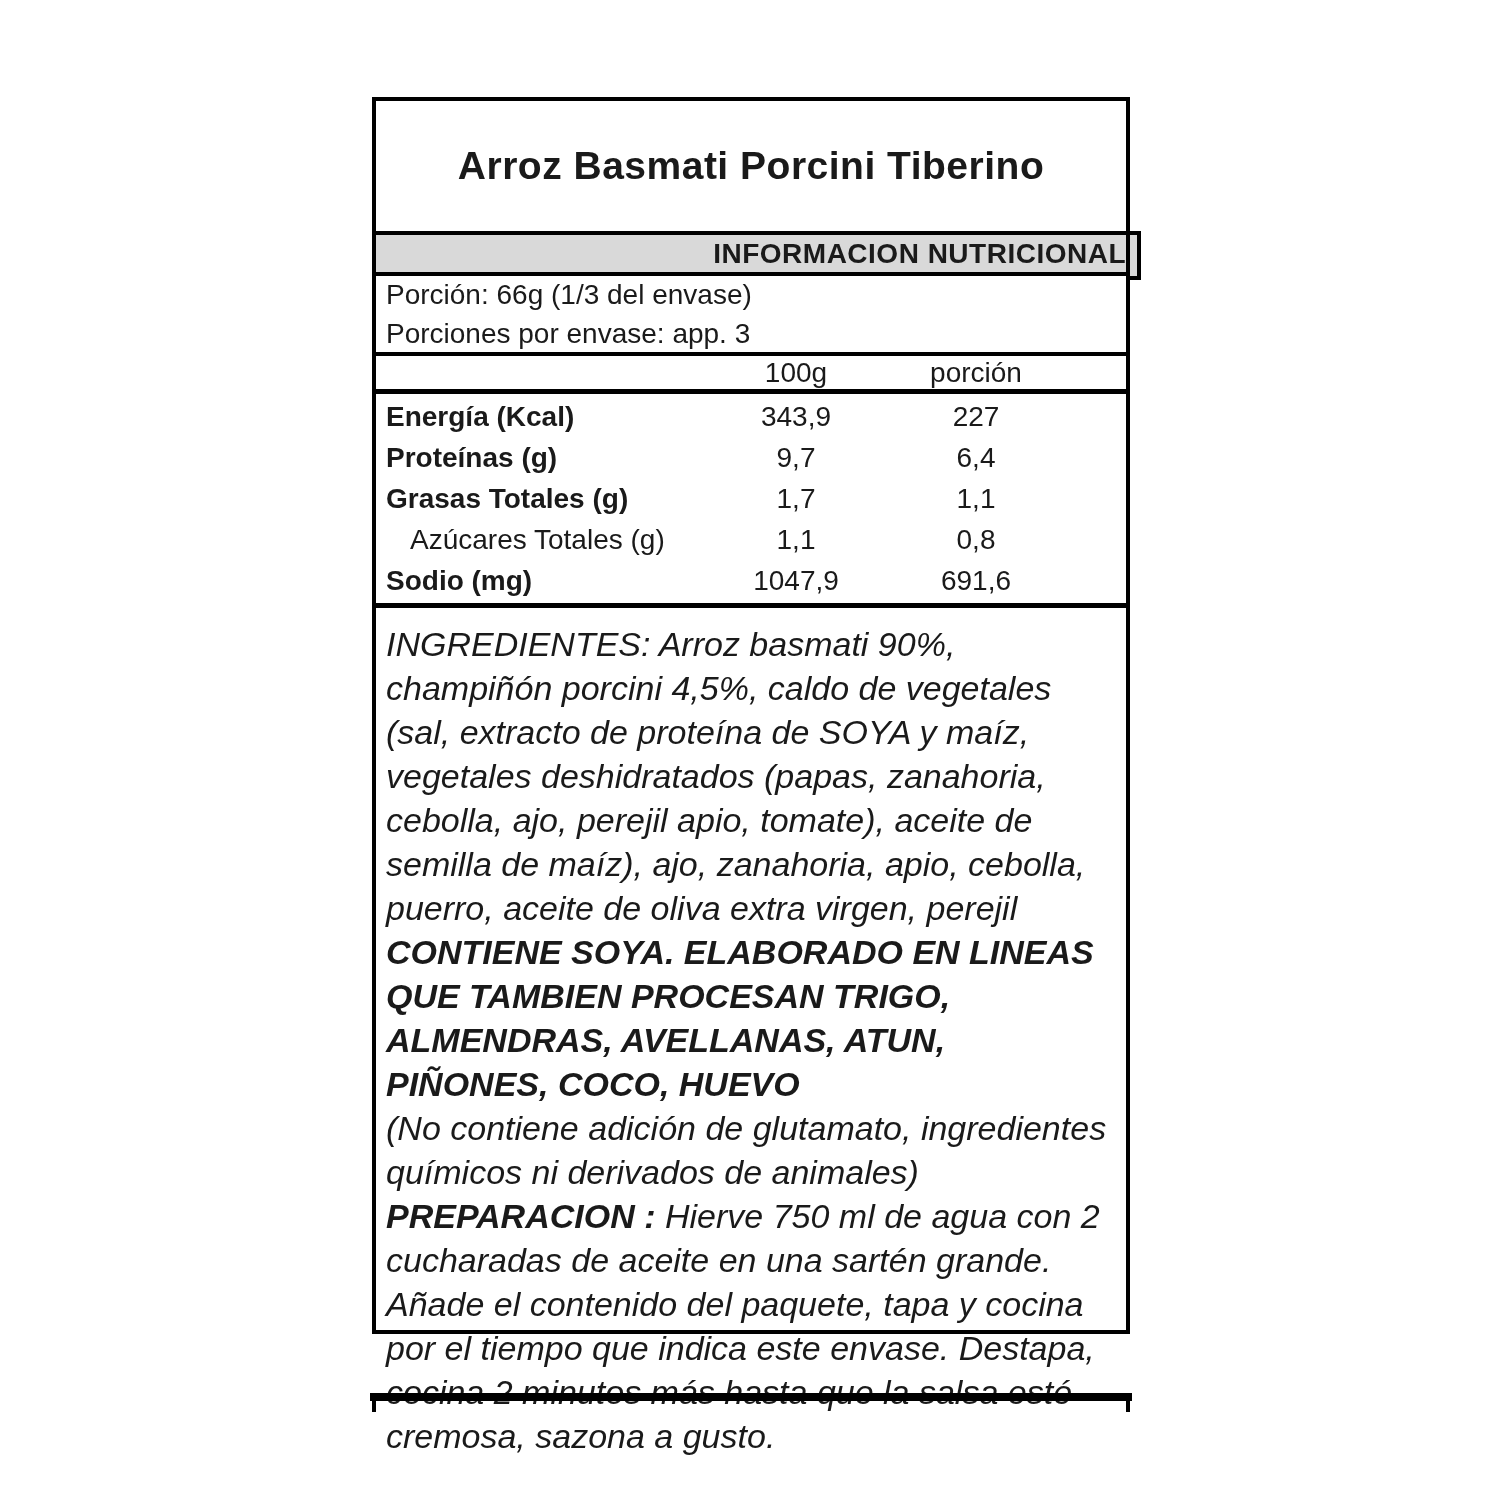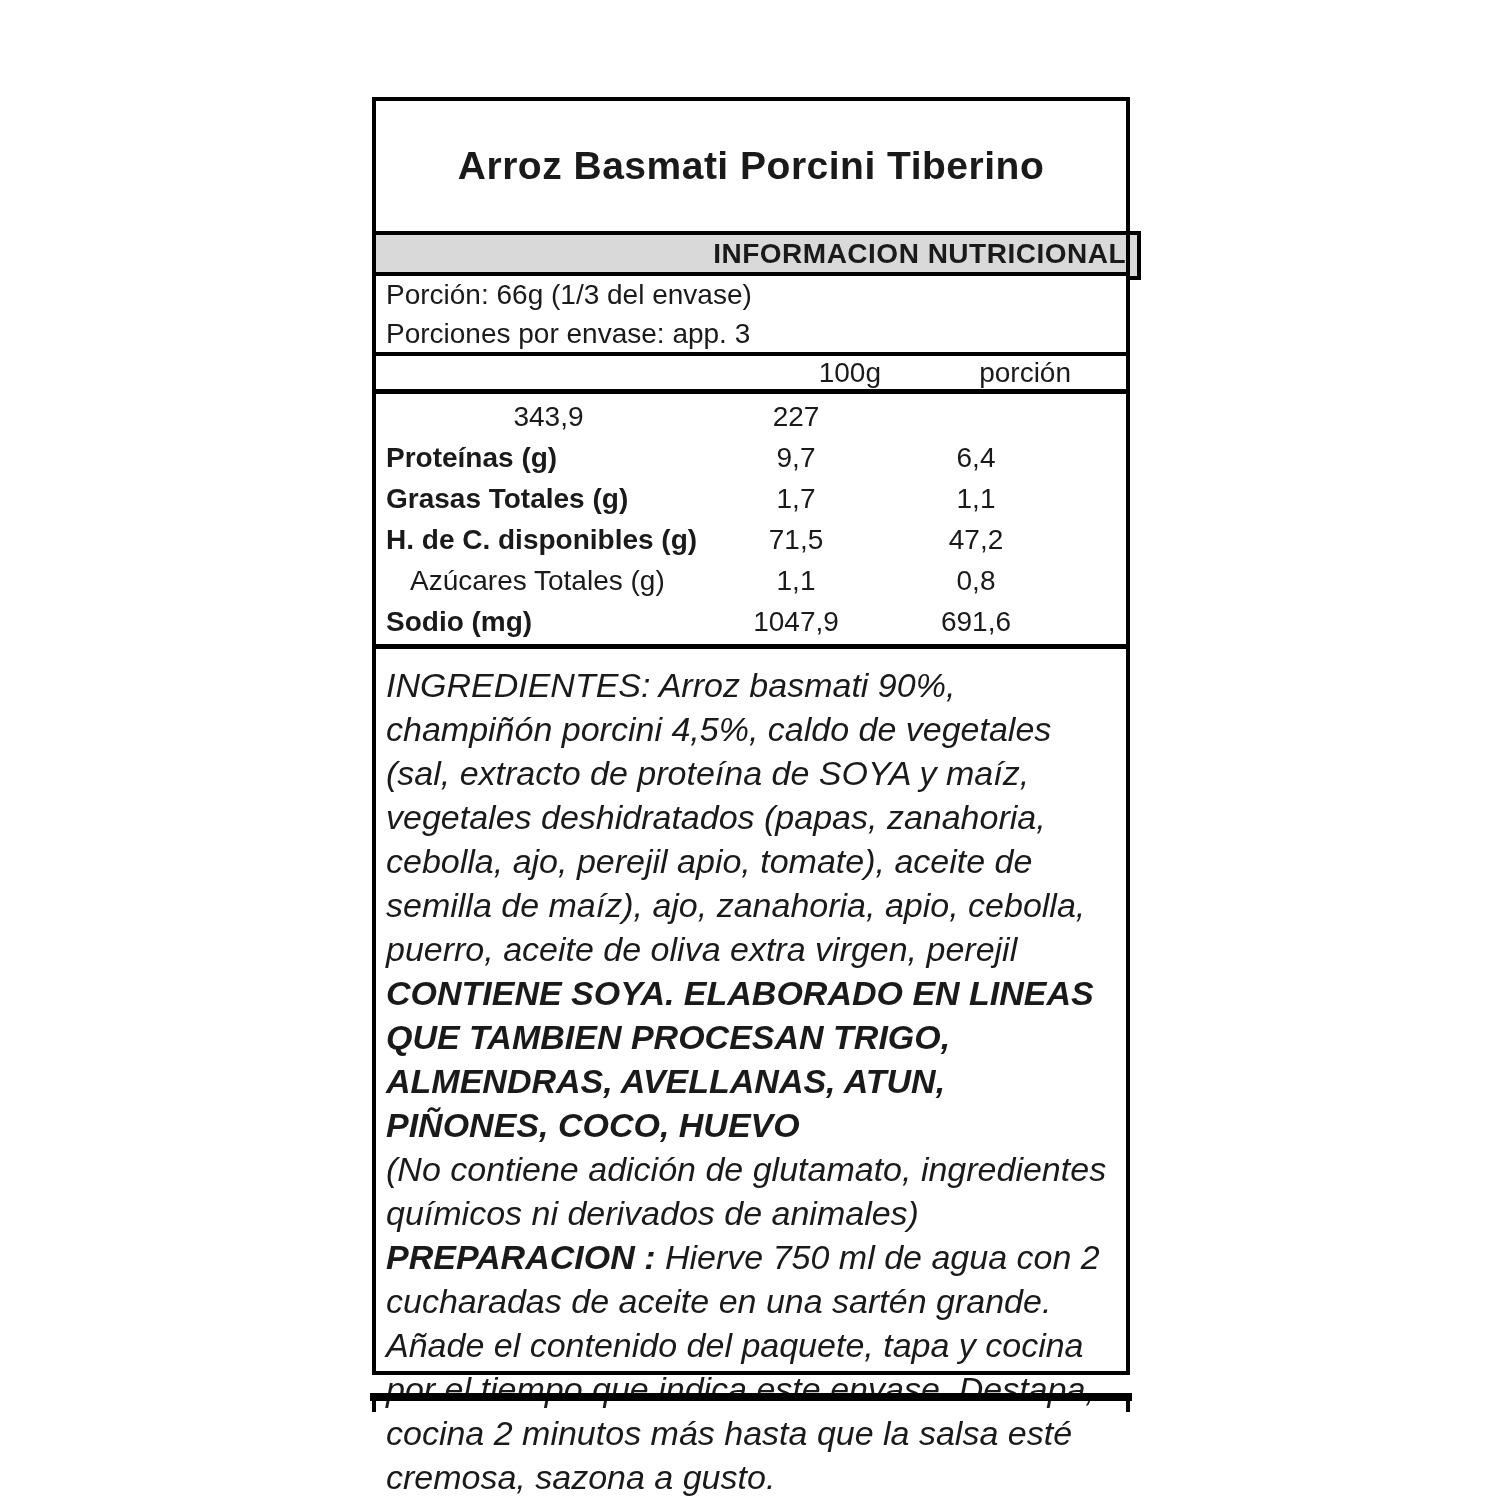--- a/index.html
+++ b/index.html
@@ -76,21 +76,21 @@
   
   .colhead-row {
     height: 38px;
     border-bottom: 5px solid #000;
     display: grid;
     grid-template-columns: 1fr 170px 190px;
     padding: 0 55px 0 10px;
     align-items: center;
     font-size: 28px;
   }
-  .colhead-row .c-val { text-align: right; }
+  .colhead-row .c-val { text-align: center; }
 
   
   .nutrients-box {
     border-bottom: 5px solid #000;
     padding: 2px 55px 2px 10px;
   }
   .n-row {
     display: grid;
     grid-template-columns: 1fr 170px 190px;
     height: 41px;
@@ -151,37 +151,33 @@
     </div>
 
     <div class="colhead-row">
       <span></span>
       <span class="c-val">100g</span>
       <span class="c-val">porción</span>
     </div>
 
     <div class="nutrients-box">
       <div class="n-row">
+        <span class="n-name">Energía (Kcal)</span>
         <span class="n-val">343,9</span>
         <span class="n-val">227</span>
       </div>
       <div class="n-row">
         <span class="n-name">Proteínas (g)</span>
         <span class="n-val">9,7</span>
         <span class="n-val">6,4</span>
       </div>
       <div class="n-row">
         <span class="n-name">Grasas Totales (g)</span>
         <span class="n-val">1,7</span>
         <span class="n-val">1,1</span>
-      </div>
-      <div class="n-row">
-        <span class="n-name">H. de C. disponibles (g)</span>
-        <span class="n-val">71,5</span>
-        <span class="n-val">47,2</span>
       </div>
       <div class="n-row">
         <span class="n-name regular indent">Azúcares Totales (g)</span>
         <span class="n-val">1,1</span>
         <span class="n-val">0,8</span>
       </div>
       <div class="n-row">
         <span class="n-name">Sodio (mg)</span>
         <span class="n-val">1047,9</span>
         <span class="n-val">691,6</span>

